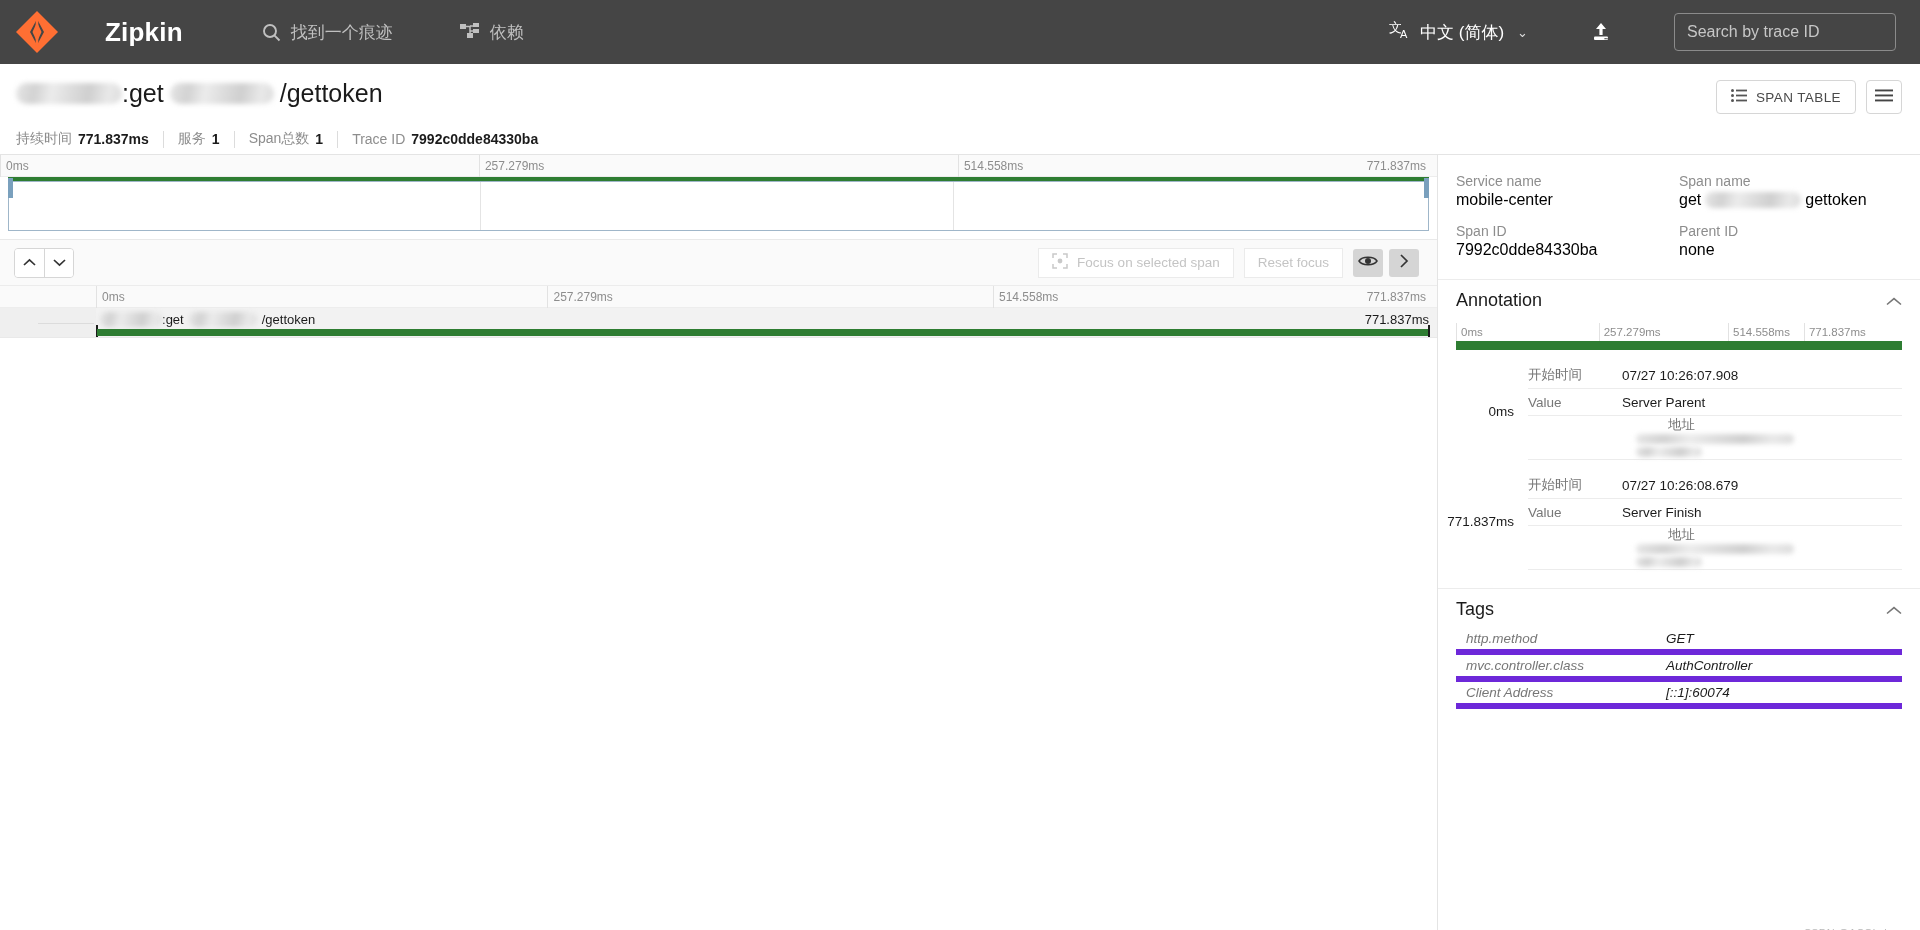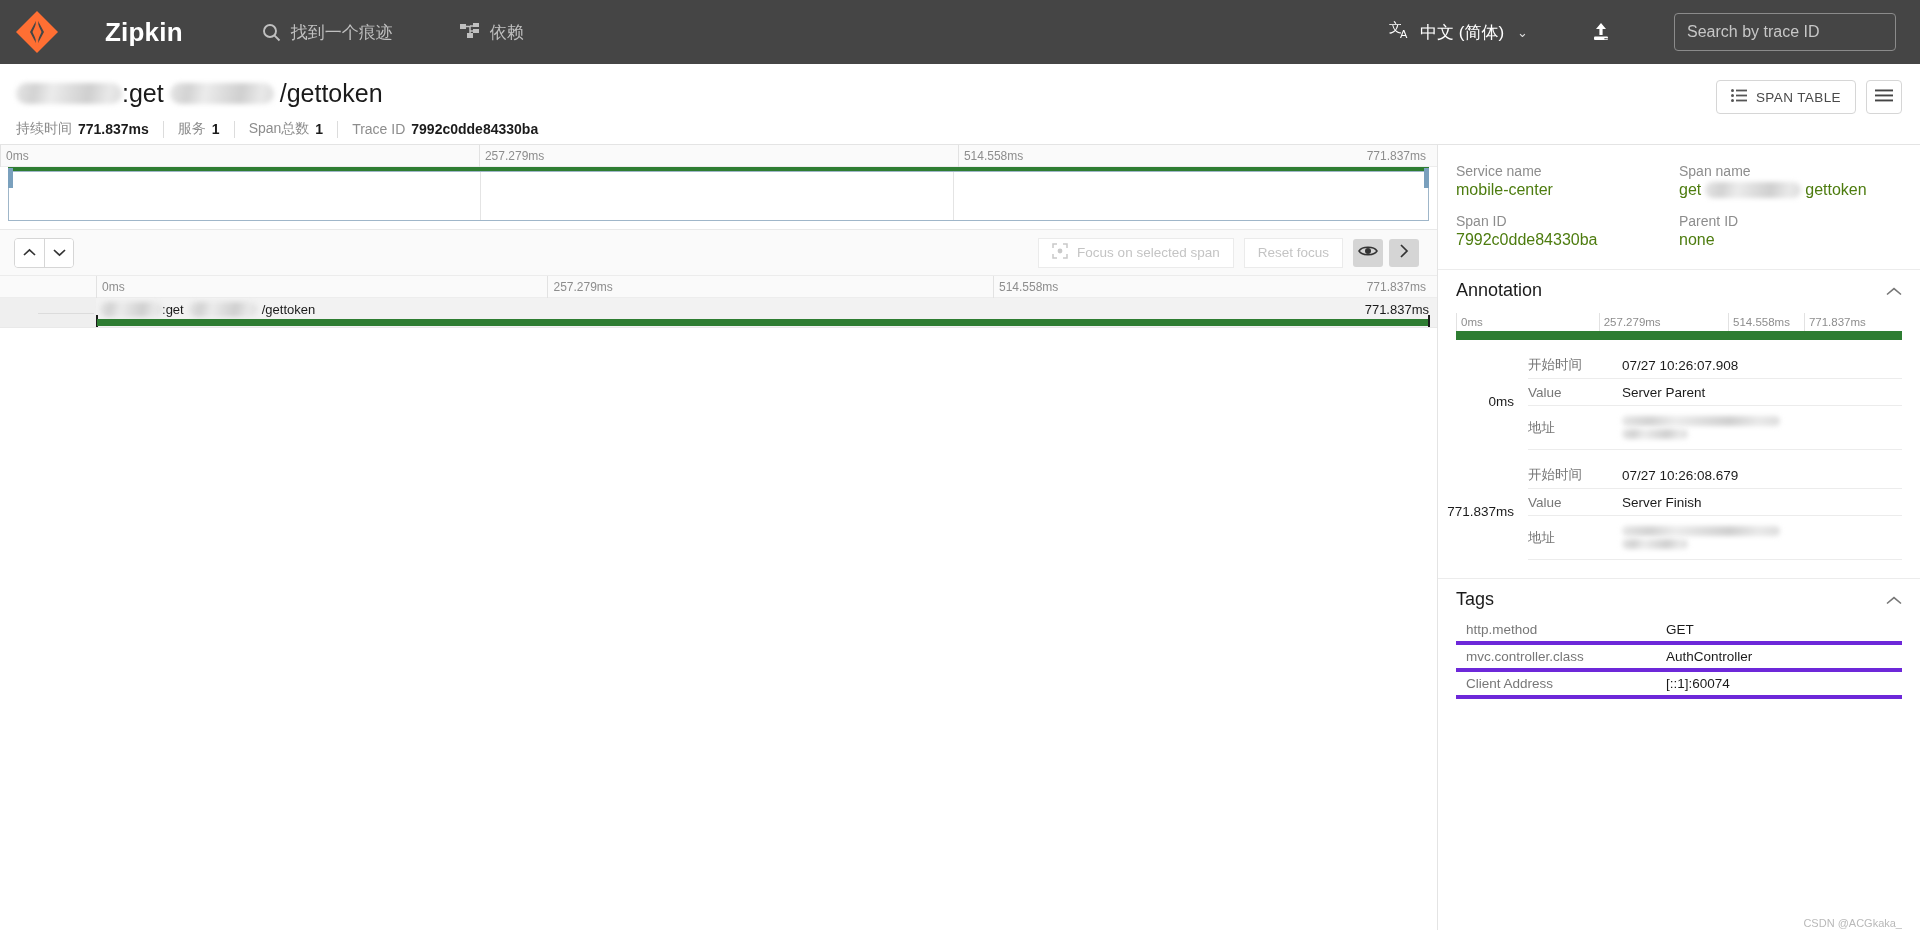--- a/index.html
+++ b/index.html
@@ -63,21 +63,21 @@
   }
   .redact {
     display: inline-block; height: 21px; border-radius: 11px;
     background: linear-gradient(100deg,#e6e6e6 0%,#d2d2d2 18%,#ececec 34%,#dcdcdc 52%,#cfcfcf 68%,#e9e9e9 86%,#dcdcdc 100%);
     filter: blur(2.6px);
     vertical-align: middle;
   }
   .trace-meta {
     display: flex; align-items: center;
     font-size: 14px; color: #1b1b1b;
-    height: 30px; margin-top: 2px;
+    height: 30px; margin-top: 12px;
   }
   .trace-meta .lbl { color: #8d8d8d; margin-right: 6px; }
   .trace-meta .sep {
     width: 1px; height: 17px; background: #dcdcdc; margin: 0 14px;
   }
   .header-actions {
     position: absolute; right: 18px; top: 16px;
     display: flex; align-items: center; gap: 10px;
   }
   .btn-outline {
@@ -202,21 +202,21 @@
     position: absolute; right: 7px; bottom: 0; width: 2px; height: 12px;
     background: #1b1b1b;
   }
 
   
   .detail-grid {
     display: grid; grid-template-columns: 1fr 1fr;
     gap: 2px 0; padding: 18px 18px 8px 18px;
   }
   .detail-lbl { font-size: 14px; color: #8d8d8d; margin-bottom: 2px; }
-  .detail-val { font-size: 16px; color: #4d7c0f; margin-bottom: 12px; display:flex; align-items:center;}
+  .detail-val { font-size: 16px; color: #000000; margin-bottom: 12px; display:flex; align-items:center;}
   .section-head {
     display: flex; align-items: center; justify-content: space-between;
     padding: 10px 18px 8px 18px;
     border-top: 1px solid #ececec;
     cursor: pointer;
   }
   .section-head h3 { margin: 0; font-size: 18px; font-weight: 400; color: #1b1b1b; }
   .chev-up { color: #777; font-size: 15px; }
   .anno-ruler {
     position: relative; height: 18px; margin: 4px 18px 0 18px;
@@ -233,27 +233,27 @@
   .anno-time {
     width: 72px; flex: none; display: flex; align-items: center;
     font-size: 13.5px; color: #1b1b1b; justify-content: flex-end;
     padding-right: 14px;
   }
   .anno-rows { flex: 1; }
   .anno-row {
     display: flex; align-items: center; min-height: 27px;
     border-bottom: 1px solid #ececec; font-size: 13.5px;
   }
-  .anno-row:last-child { border-bottom: 1px solid #ececec; }
+  .anno-row:last-child { border-bottom: 1px solid #ececec; flex-direction: column; }
   .anno-k { width: 94px; flex: none; color: #777; }
   .anno-v { color: #1b1b1b; }
   .tag-row {
     display: flex; align-items: center; min-height: 27px;
-    margin: 0 18px; border-bottom: 4px solid #6d28d9;
-    font-size: 13.5px; padding-left: 10px;
+    margin: 0 18px; border-bottom: 6px solid #6d28d9;
+    font-size: 13.5px; padding-left: 10px; font-style: italic;
   }
   .tag-k { width: 200px; flex: none; color: #777; }
   .tag-v { color: #1b1b1b; display: flex; align-items: center; }
   .watermark {
     position: absolute; right: 18px; bottom: 10px;
     font-size: 11px; color: #b9b9b9;
   }
   .redact-stack { display: inline-flex; flex-direction: column; gap: 3px; }
 </style>
 </head>

